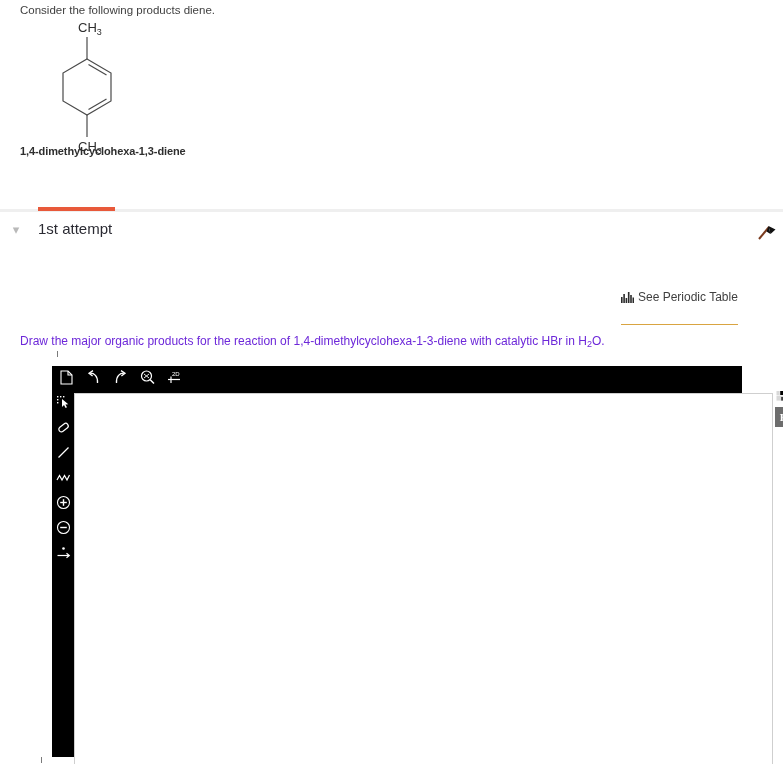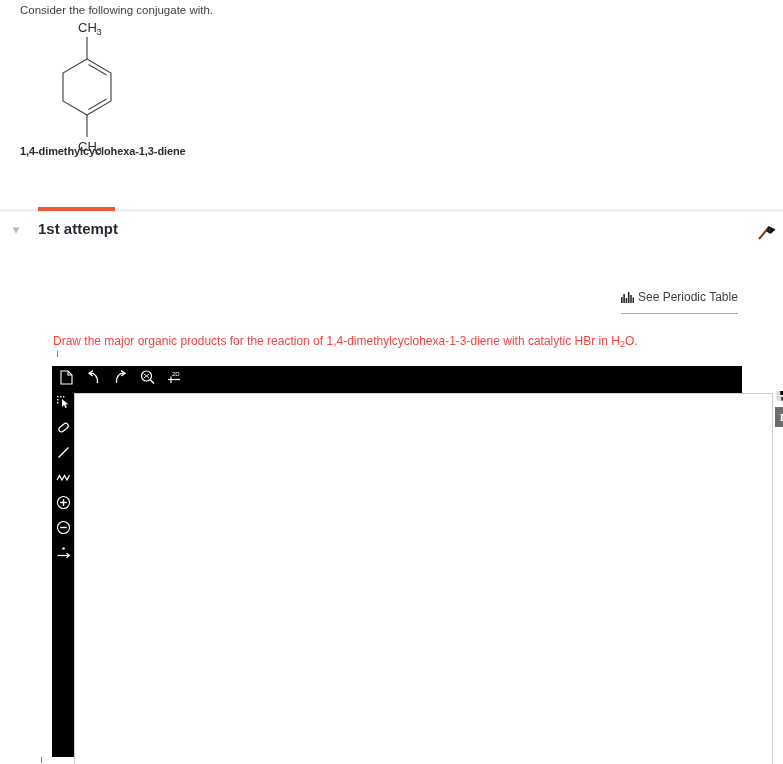--- a/index.html
+++ b/index.html
@@ -81,21 +81,21 @@
     font-size: 13px;
     line-height: 14px;
     text-align: center;
     user-select: none;
   }
   .attempt-title {
     position: absolute;
     left: 38px;
     top: 2px;
     font-size: 15px;
-    font-weight: bold;
+    font-weight: normal;
     color: #2b2b33;
     white-space: nowrap;
   }
   .flag-icon {
     position: absolute;
     left: 753px;
     top: 220px;
     width: 26px;
     height: 26px;
   }
@@ -103,41 +103,41 @@
   
   .periodic-link {
     position: absolute;
     left: 621px;
     top: 288px;
     height: 18px;
     display: flex;
     align-items: center;
     gap: 4px;
     border-bottom: 1.5px solid #d9a441;
-    padding-bottom: 7px;
+    padding-bottom: 18px;
     cursor: pointer;
   }
   .periodic-link .bars-icon {
     width: 13px;
     height: 12px;
     display: block;
   }
   .periodic-link .link-label {
     font-size: 12px;
     color: #3f3f3f;
     white-space: nowrap;
   }
 
   
   .question-text {
     position: absolute;
-    left: 53px;
+    left: 20px;
     top: 334px;
     font-size: 12px;
-    color: #ef4444;
+    color: #6d28d9;
     white-space: nowrap;
   }
   .question-text sub {
     font-size: 9px;
     vertical-align: -2px;
   }
   .stray-mark {
     position: absolute;
     left: 57px;
     top: 351px;
@@ -251,21 +251,21 @@
     cursor: pointer;
   }
   .element-btn.selected {
     background: #6d6d6d;
     font-weight: bold;
   }
 </style>
 </head>
 <body>
 
-<div class="prompt-text">Consider the following conjugate with.</div>
+<div class="prompt-text">Consider the following products diene.</div>
 
 <div class="molecule-figure">
   <svg width="200" height="142" viewBox="0 0 200 142" xmlns="http://www.w3.org/2000/svg">
 
     <text x="60" y="14" font-family="Liberation Sans, sans-serif" font-size="13" fill="#2e2e2e">CH<tspan font-size="9" dy="3">3</tspan></text>
 
     <line x1="69" y1="19" x2="69" y2="41" stroke="#4a4a4a" stroke-width="1.2"></line>
 
     <polygon points="69,41 93,55 93,83 69,97 45,83 45,55" fill="none" stroke="#4a4a4a" stroke-width="1.2"></polygon>
 

